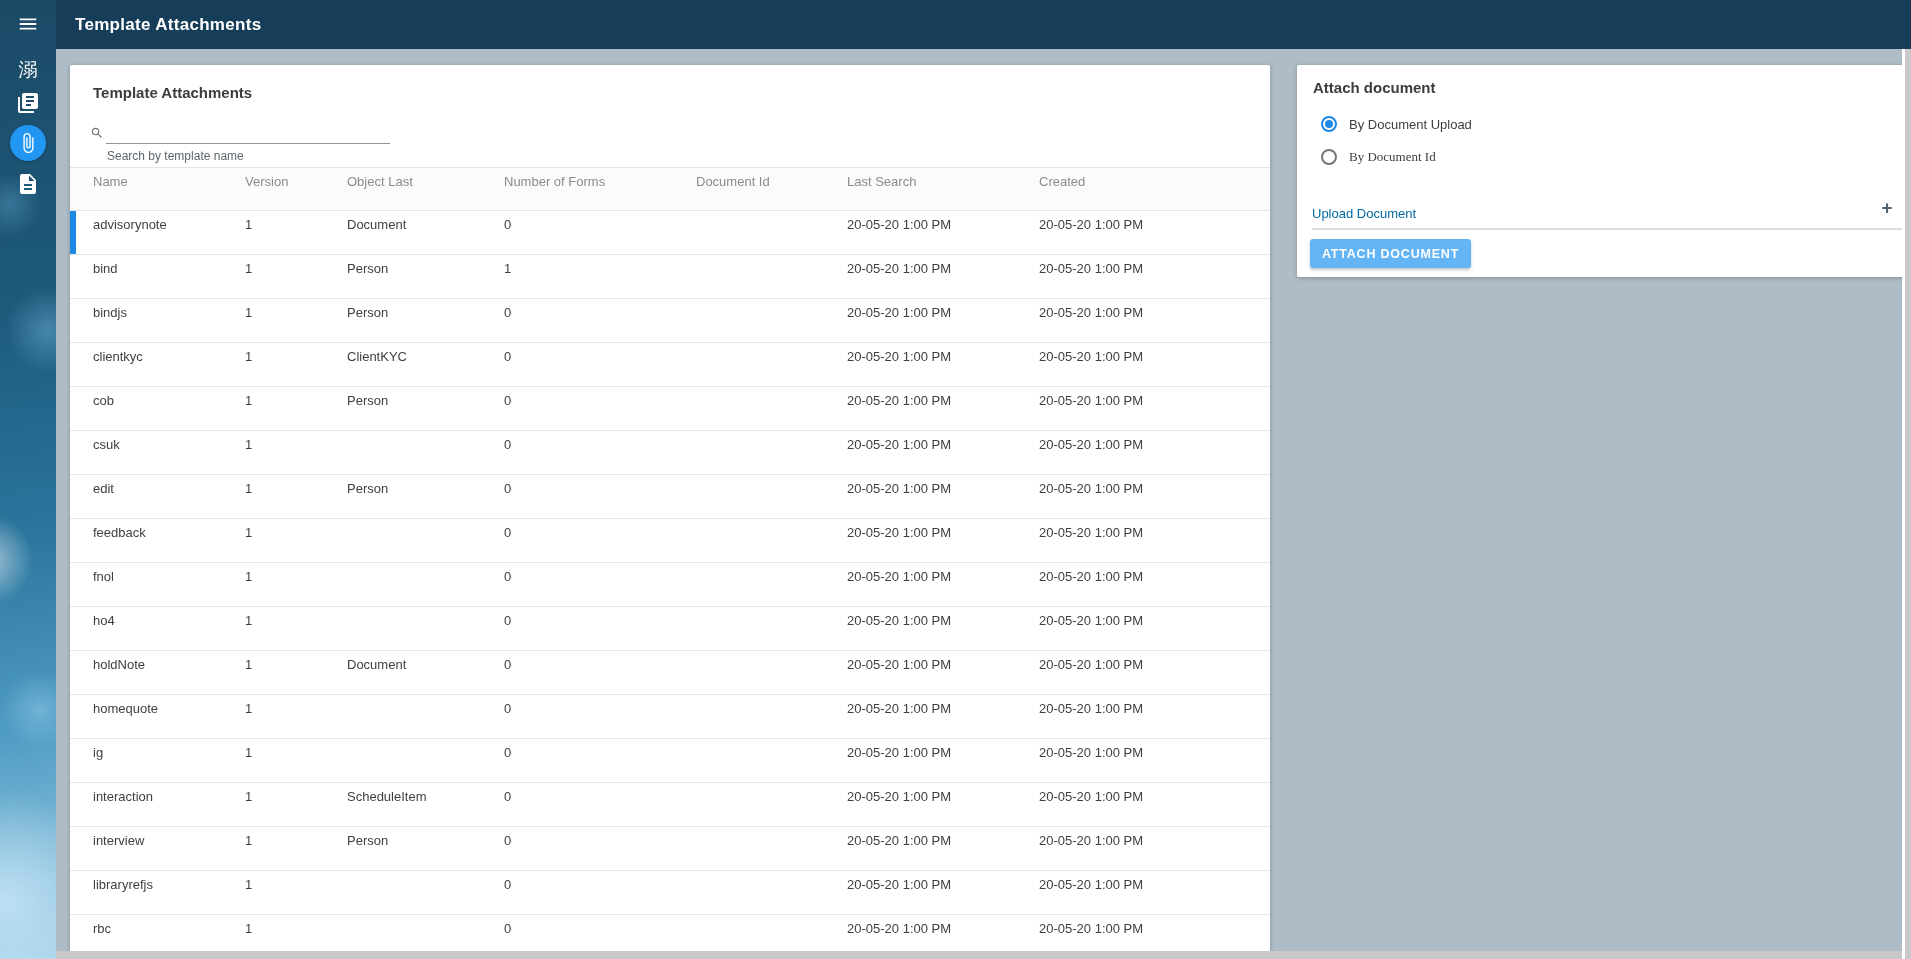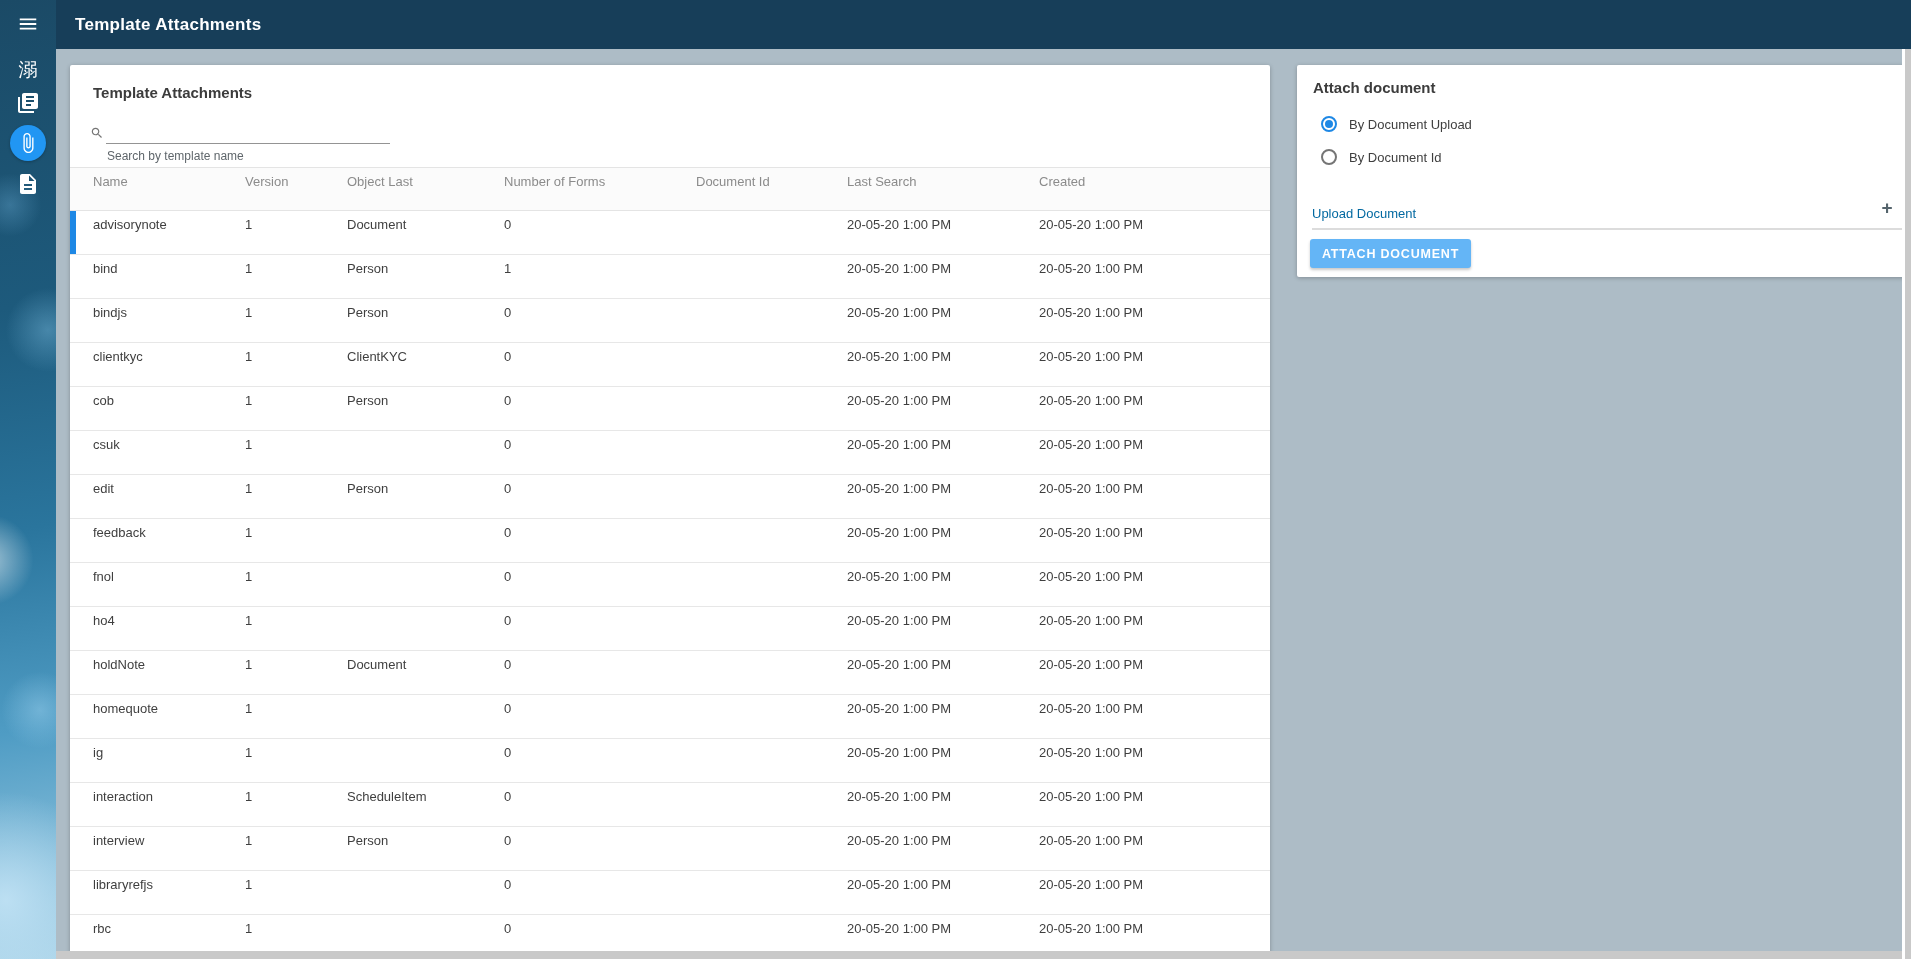--- a/index.html
+++ b/index.html
@@ -69,21 +69,21 @@
   .th { font-size:13px; color:#8b8b8b; cursor:pointer; }
   .tr { border-bottom:1px solid #e7e7e7; background:#ffffff; cursor:pointer; }
   .td { font-size:13px; color:#3f3f3f; white-space:nowrap; overflow:hidden; }
   .tr.selected { box-shadow:inset 6px 0 0 0 #1e88e5; }
 
   
   .attach-panel { position:absolute; left:1297px; top:65px; width:621px; height:212px; }
   .panel-title { position:absolute; left:16px; top:14px; font-size:15px; font-weight:bold; color:#3c3c3c; }
   .radio-row { position:absolute; left:24px; height:16px; display:flex; align-items:flex-end; gap:12px; cursor:pointer; }
   .radio-row-1 { top:51px; }
-  .radio-row-2 { top:84px; }
+  .radio-row-2 { top:84px;font-family:Liberation Serif, serif; }
   .radio-outer {
     width:16px; height:16px; border-radius:50%; border:2px solid #757575;
     display:flex; align-items:center; justify-content:center; flex:0 0 auto;
   }
   .radio-outer.checked { border-color:#1e88e5; }
   .radio-dot { width:8px; height:8px; border-radius:50%; background:#1e88e5; }
   .radio-label { font-size:13px; color:#3f3f3f; }
   .upload-label { position:absolute; left:15px; top:141px; font-size:13px; color:#0369a1; }
   .upload-underline { position:absolute; left:15px; right:13px; top:163px; height:2px; background:#dcdcdc; }
   .plus-icon {

